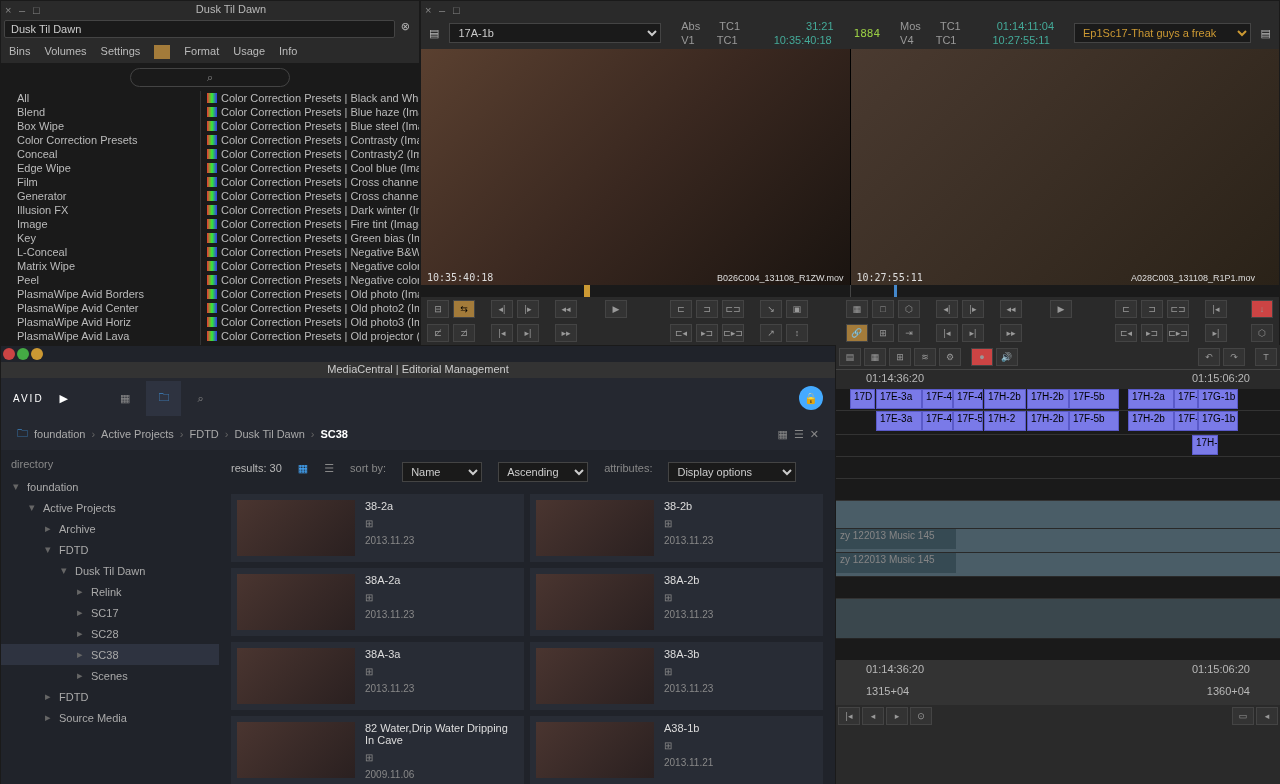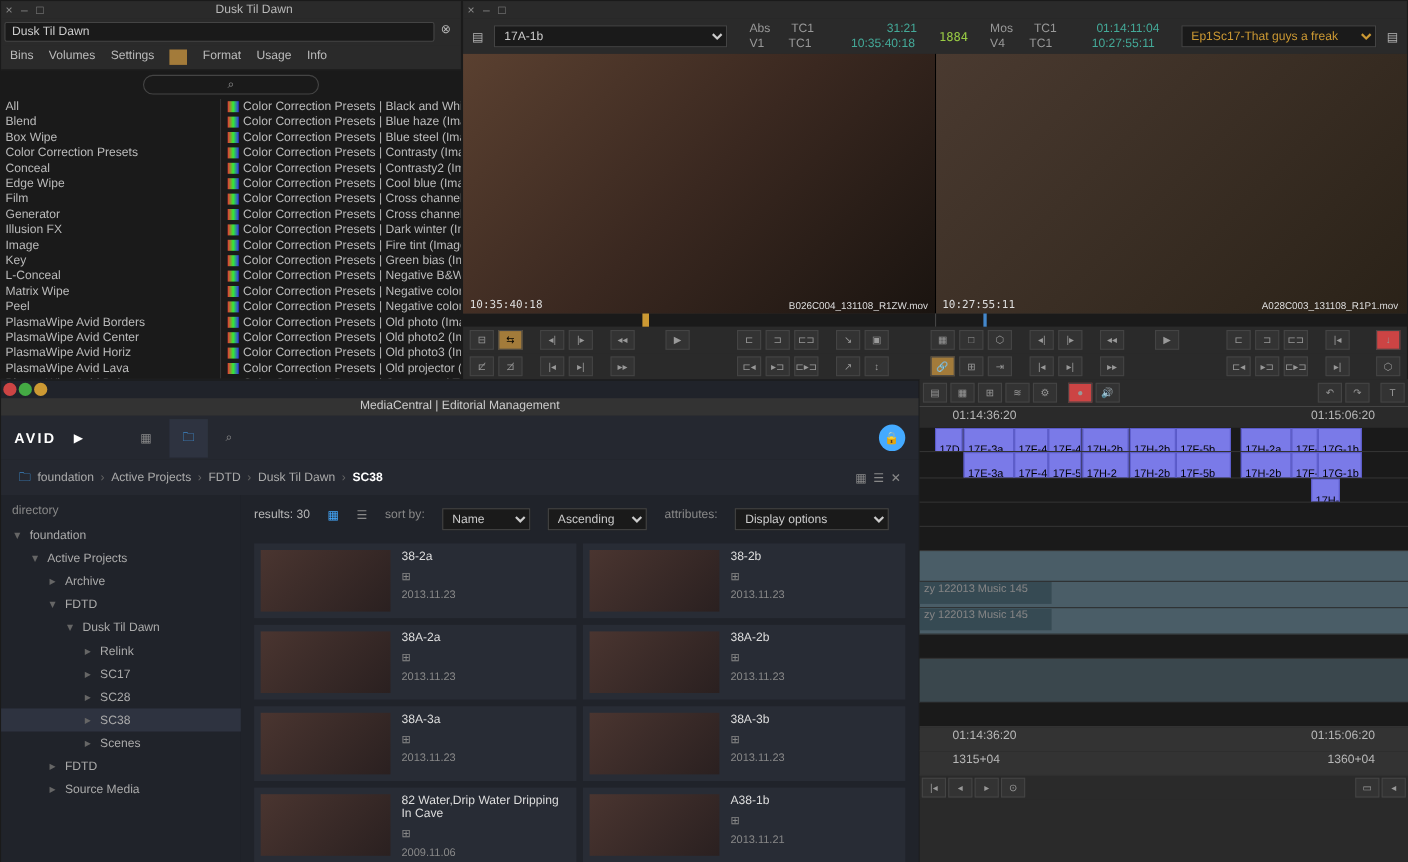--- a/index.html
+++ b/index.html
@@ -11,21 +11,21 @@
 .menu-row{display:flex;gap:14px;padding:4px 8px;background:#2a2a2a;border-bottom:1px solid #1a1a1a}
 .menu-item{color:#bbb;cursor:pointer}
 .tab-row{display:flex;padding:2px 4px;gap:2px;background:#2a2a2a}
 .tab{padding:3px 10px;background:#333;color:#bbb;cursor:pointer}
 .tab.active{background:#a37b3a;color:#000}
 .search-row{padding:4px;background:#1a1a1a;display:flex;justify-content:center}
 .search-box{width:160px;background:#1a1a1a;border:1px solid #444;border-radius:10px;text-align:center;color:#888;padding:2px}
 .fx-cols{display:flex;height:254px}
 .fx-left{width:200px;background:#1a1a1a;overflow:hidden;border-right:1px solid #333}
 .fx-right{flex:1;background:#1a1a1a;overflow:hidden}
-.fx-item{padding:1px 4px;color:#bbb;cursor:pointer;white-space:nowrap}
+.fx-item{padding:1px 16px;color:#bbb;cursor:pointer;white-space:nowrap}
 .fx-preset{padding:0 6px;color:#bbb;display:flex;align-items:center;gap:4px;white-space:nowrap;cursor:pointer;line-height:14px}
 .fx-preset::before{content:"";width:10px;height:10px;background:linear-gradient(90deg,#e33,#3e3,#33e);flex-shrink:0}
 .tc-group{display:flex;flex-direction:column;gap:2px;font-family:monospace;font-size:11px}
 .tc-row{display:flex;gap:8px}
 .tc-label{color:#999}
 .tc-val{color:#4a9}
 .transport-row{display:flex;gap:4px;padding:3px 6px;background:#2a2a2a;align-items:center}
 .tbtn{width:22px;height:18px;background:#333;border:1px solid #444;display:flex;align-items:center;justify-content:center;color:#999;cursor:pointer;font-size:9px}
 .tbtn.active{background:#a37b3a;color:#000}
 .mc-bar{height:16px;background:#333;color:#ccc;text-align:center;padding:1px;font-size:11px}
@@ -47,21 +47,21 @@
 .asset-name{color:#ddd}
 .asset-date{color:#888;font-size:10px}
 .asset-icon{color:#888;font-size:10px}
 .timeline{position:absolute;left:836px;top:345px;width:444px;height:440px;background:#2a2a2a}
 .tl-info{padding:2px 8px;color:#999;font-size:10px;background:#2a2a2a;white-space:nowrap;overflow:hidden}
 .tl-controls{display:flex;gap:3px;padding:3px;flex-wrap:wrap;background:#2a2a2a}
 .tl-ruler{height:20px;background:#2a2a2a;display:flex;justify-content:space-between;padding:2px 30px;color:#999;font-size:10px;border-top:1px solid #444}
 .tl-tracks{background:#1a1a1a}
 .tl-track{height:22px;border-bottom:1px solid #333;display:flex;position:relative;overflow:hidden}
 .tl-track.audio{background:#6a8a9a;opacity:0.6}
-.clip{height:20px;background:#7a7ae8;border:1px solid #5a5ac8;color:#000;font-size:10px;padding:14px 3px;white-space:nowrap;overflow:hidden;position:absolute;cursor:pointer}
+.clip{height:20px;background:#7a7ae8;border:1px solid #5a5ac8;color:#000;font-size:10px;padding:1px 3px;white-space:nowrap;overflow:hidden;position:absolute;cursor:pointer}
 .aud-clip{height:20px;background:#4a6a7a;color:#ccc;font-size:10px;padding:1px 4px;position:absolute}
 .vid-frame{background:linear-gradient(135deg,#5a4030 0%,#3a2820 50%,#1a1410 100%);position:relative;overflow:hidden}
 select.dd{background:#1a1a1a;border:1px solid #444;color:#ccc;padding:2px 4px}
 </style>
 </head>
 <body>
 
 <div class="panel" style="left:0;top:0;width:420px;height:345px">
   <div class="titlebar">
     <span class="dot">×</span>
@@ -154,21 +154,21 @@
     <select class="dd" style="width:180px;color:#c93"><option>Ep1Sc17-That guys a freak</option></select>
     <span>▤</span>
   </div>
   <div style="display:flex;height:236px">
     <div class="vid-frame" style="flex:1;border-right:1px solid #000">
       <div style="position:absolute;bottom:2px;left:6px;color:#ddd;font-family:monospace;font-size:10px">10:35:40:18</div>
       <div style="position:absolute;bottom:2px;right:6px;color:#ddd;font-size:9px">B026C004_131108_R1ZW.mov</div>
     </div>
     <div class="vid-frame" style="flex:1;background:linear-gradient(135deg,#4a3a30,#2a2218)">
       <div style="position:absolute;bottom:2px;left:6px;color:#ddd;font-family:monospace;font-size:10px">10:27:55:11</div>
-      <div style="position:absolute;bottom:2px;right:8px;color:#ddd;font-size:9px">A028C003_131108_R1P1.mov</div>
+      <div style="position:absolute;bottom:2px;right:24px;color:#ddd;font-size:9px">A028C003_131108_R1P1.mov</div>
     </div>
   </div>
   <div style="height:12px;background:#1a1a1a;display:flex">
     <div style="width:50%;position:relative">
         <div style="position:absolute;left:38%;width:6px;height:12px;background:#c93"></div>
       </div>
     <div style="width:50%;position:relative;border-left:1px solid #444">
         <div style="position:absolute;left:10%;width:3px;height:12px;background:#48c"></div>
       </div>
   </div>
@@ -245,21 +245,21 @@
 </div>
 
 <div class="panel" style="left:0;top:345px;width:836px;height:440px;background:#20232a">
   <div style="display:flex;gap:2px;padding:2px">
     <span style="width:12px;height:12px;background:#c44;border-radius:50%"></span>
     <span style="width:12px;height:12px;background:#4a4;border-radius:50%"></span>
     <span style="width:12px;height:12px;background:#c93;border-radius:50%"></span>
   </div>
   <div class="mc-bar">MediaCentral | Editorial Management</div>
   <div class="mc-toolbar">
-    <span style="color:#fff;font-weight:bold;font-size:13px;letter-spacing:2px">AVID</span>
+    <span style="color:#fff;font-weight:normal;font-size:10px;letter-spacing:2px">AVID</span>
       <span style="color:#fff">▶</span>
     <span style="width:20px"></span>
     <span style="color:#888">▦</span>
     <span style="background:#2e3340;padding:8px 12px;color:#4af">🗀</span>
     <span style="color:#888">⌕</span>
     <span style="flex:1"></span>
     <span style="width:24px;height:24px;background:#4af;border-radius:50%;display:flex;align-items:center;justify-content:center;color:#fff">🔒</span>
   </div>
   <div class="mc-crumbs">
     <span style="color:#4af">🗀</span>
@@ -297,21 +297,21 @@
     </div>
     <div class="mc-content">
       <div class="mc-controls">
         <span style="color:#888"><span>results:</span> <span>30</span></span>
         <span style="color:#4af">▦</span>
         <span style="color:#888">☰</span>
         <span style="color:#888">sort by:</span>
         <select class="dd" style="width:80px"><option>Name</option></select>
         <select class="dd" style="width:90px"><option>Ascending</option></select>
         <span style="color:#888">attributes:</span>
-        <select class="dd" style="width:140px"><option>Display options</option></select>
+        <select class="dd" style="width:128px"><option>Display options</option></select>
       </div>
       <div class="asset-grid" id="assetGrid">
           <div class="asset">
             <div class="asset-thumb"></div>
             <div class="asset-meta">
               <div class="asset-name">38-2a</div>
               <div class="asset-icon">⊞</div>
               <div class="asset-date">2013.11.23</div>
             </div>
           </div>

